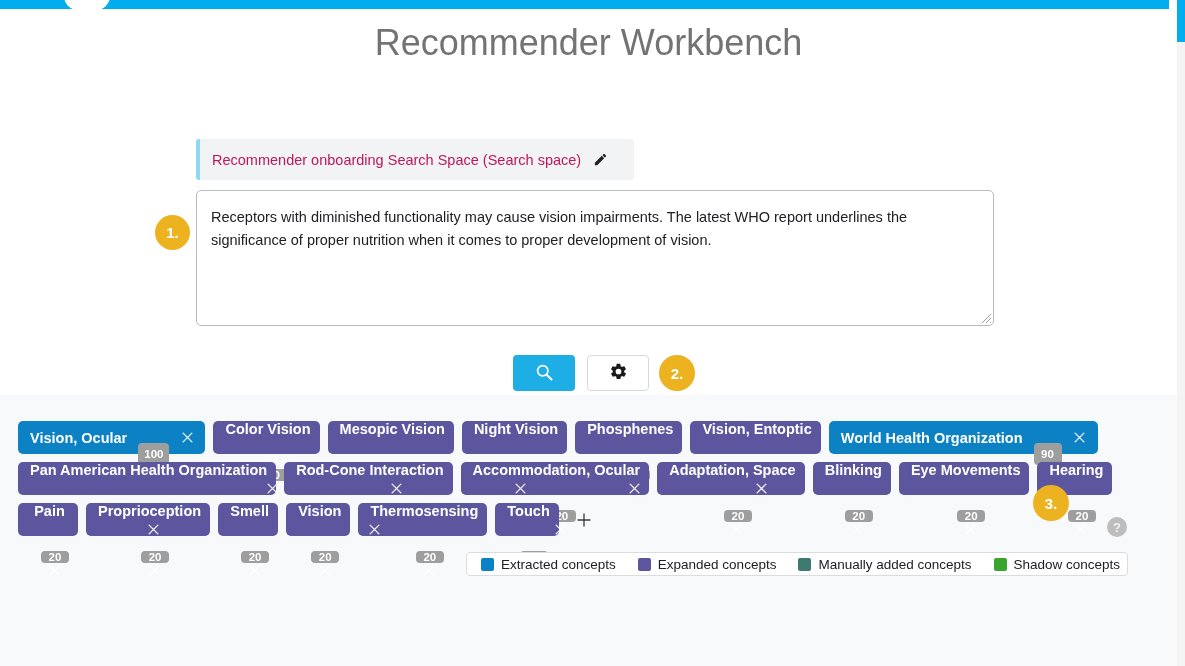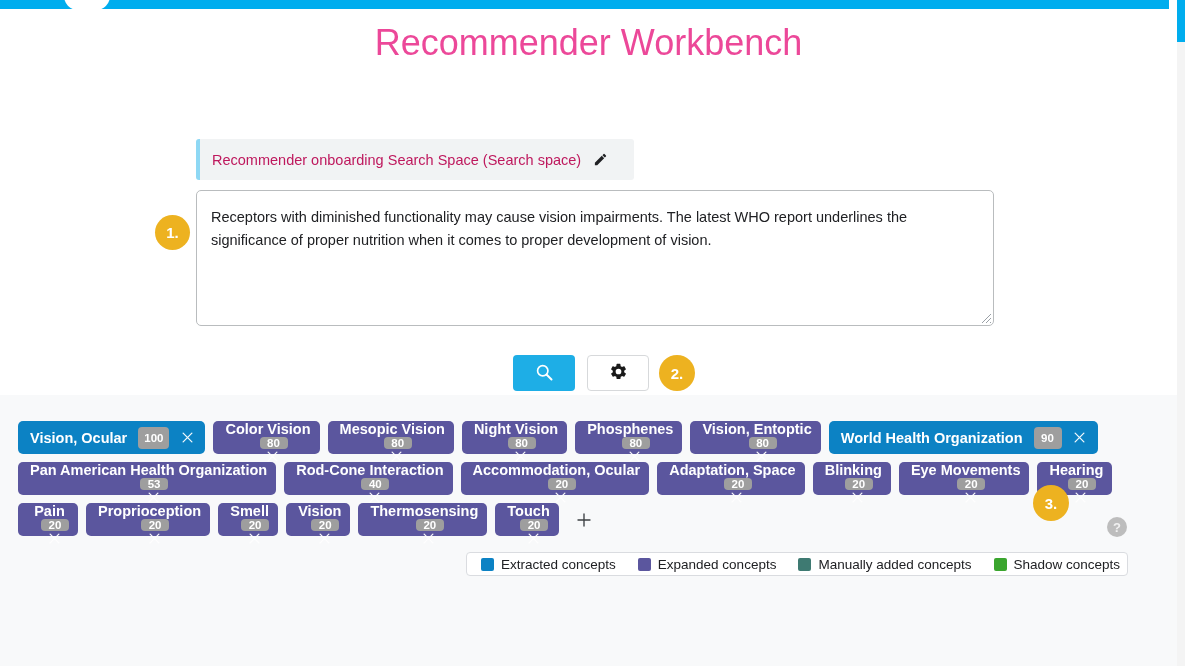--- a/index.html
+++ b/index.html
@@ -40,21 +40,21 @@
 
   
   .page-title {
     position: absolute;
     top: 22px;
     left: 0;
     width: 1177px;
     text-align: center;
     font-size: 36px;
     font-weight: 400;
-    color: #ec4899;
+    color: #737373;
     letter-spacing: 0px;
     white-space: nowrap;
   }
 
   
   .search-space-chip {
     position: absolute;
     top: 139px;
     left: 196px;
     height: 41px;
@@ -212,20 +212,21 @@
     border-radius: 4px;
     min-width: 28px;
     height: 22px;
     padding: 0 6px;
     color: #ffffff;
     font-size: 11.5px;
     font-weight: 700;
     display: inline-flex;
     align-items: center;
     justify-content: center;
+    margin-top: 32px;
   }
   .chip-close {
     margin-left: 9px;
     width: 18px;
     height: 18px;
     display: inline-flex;
     align-items: center;
     justify-content: center;
     opacity: .95;
   }

